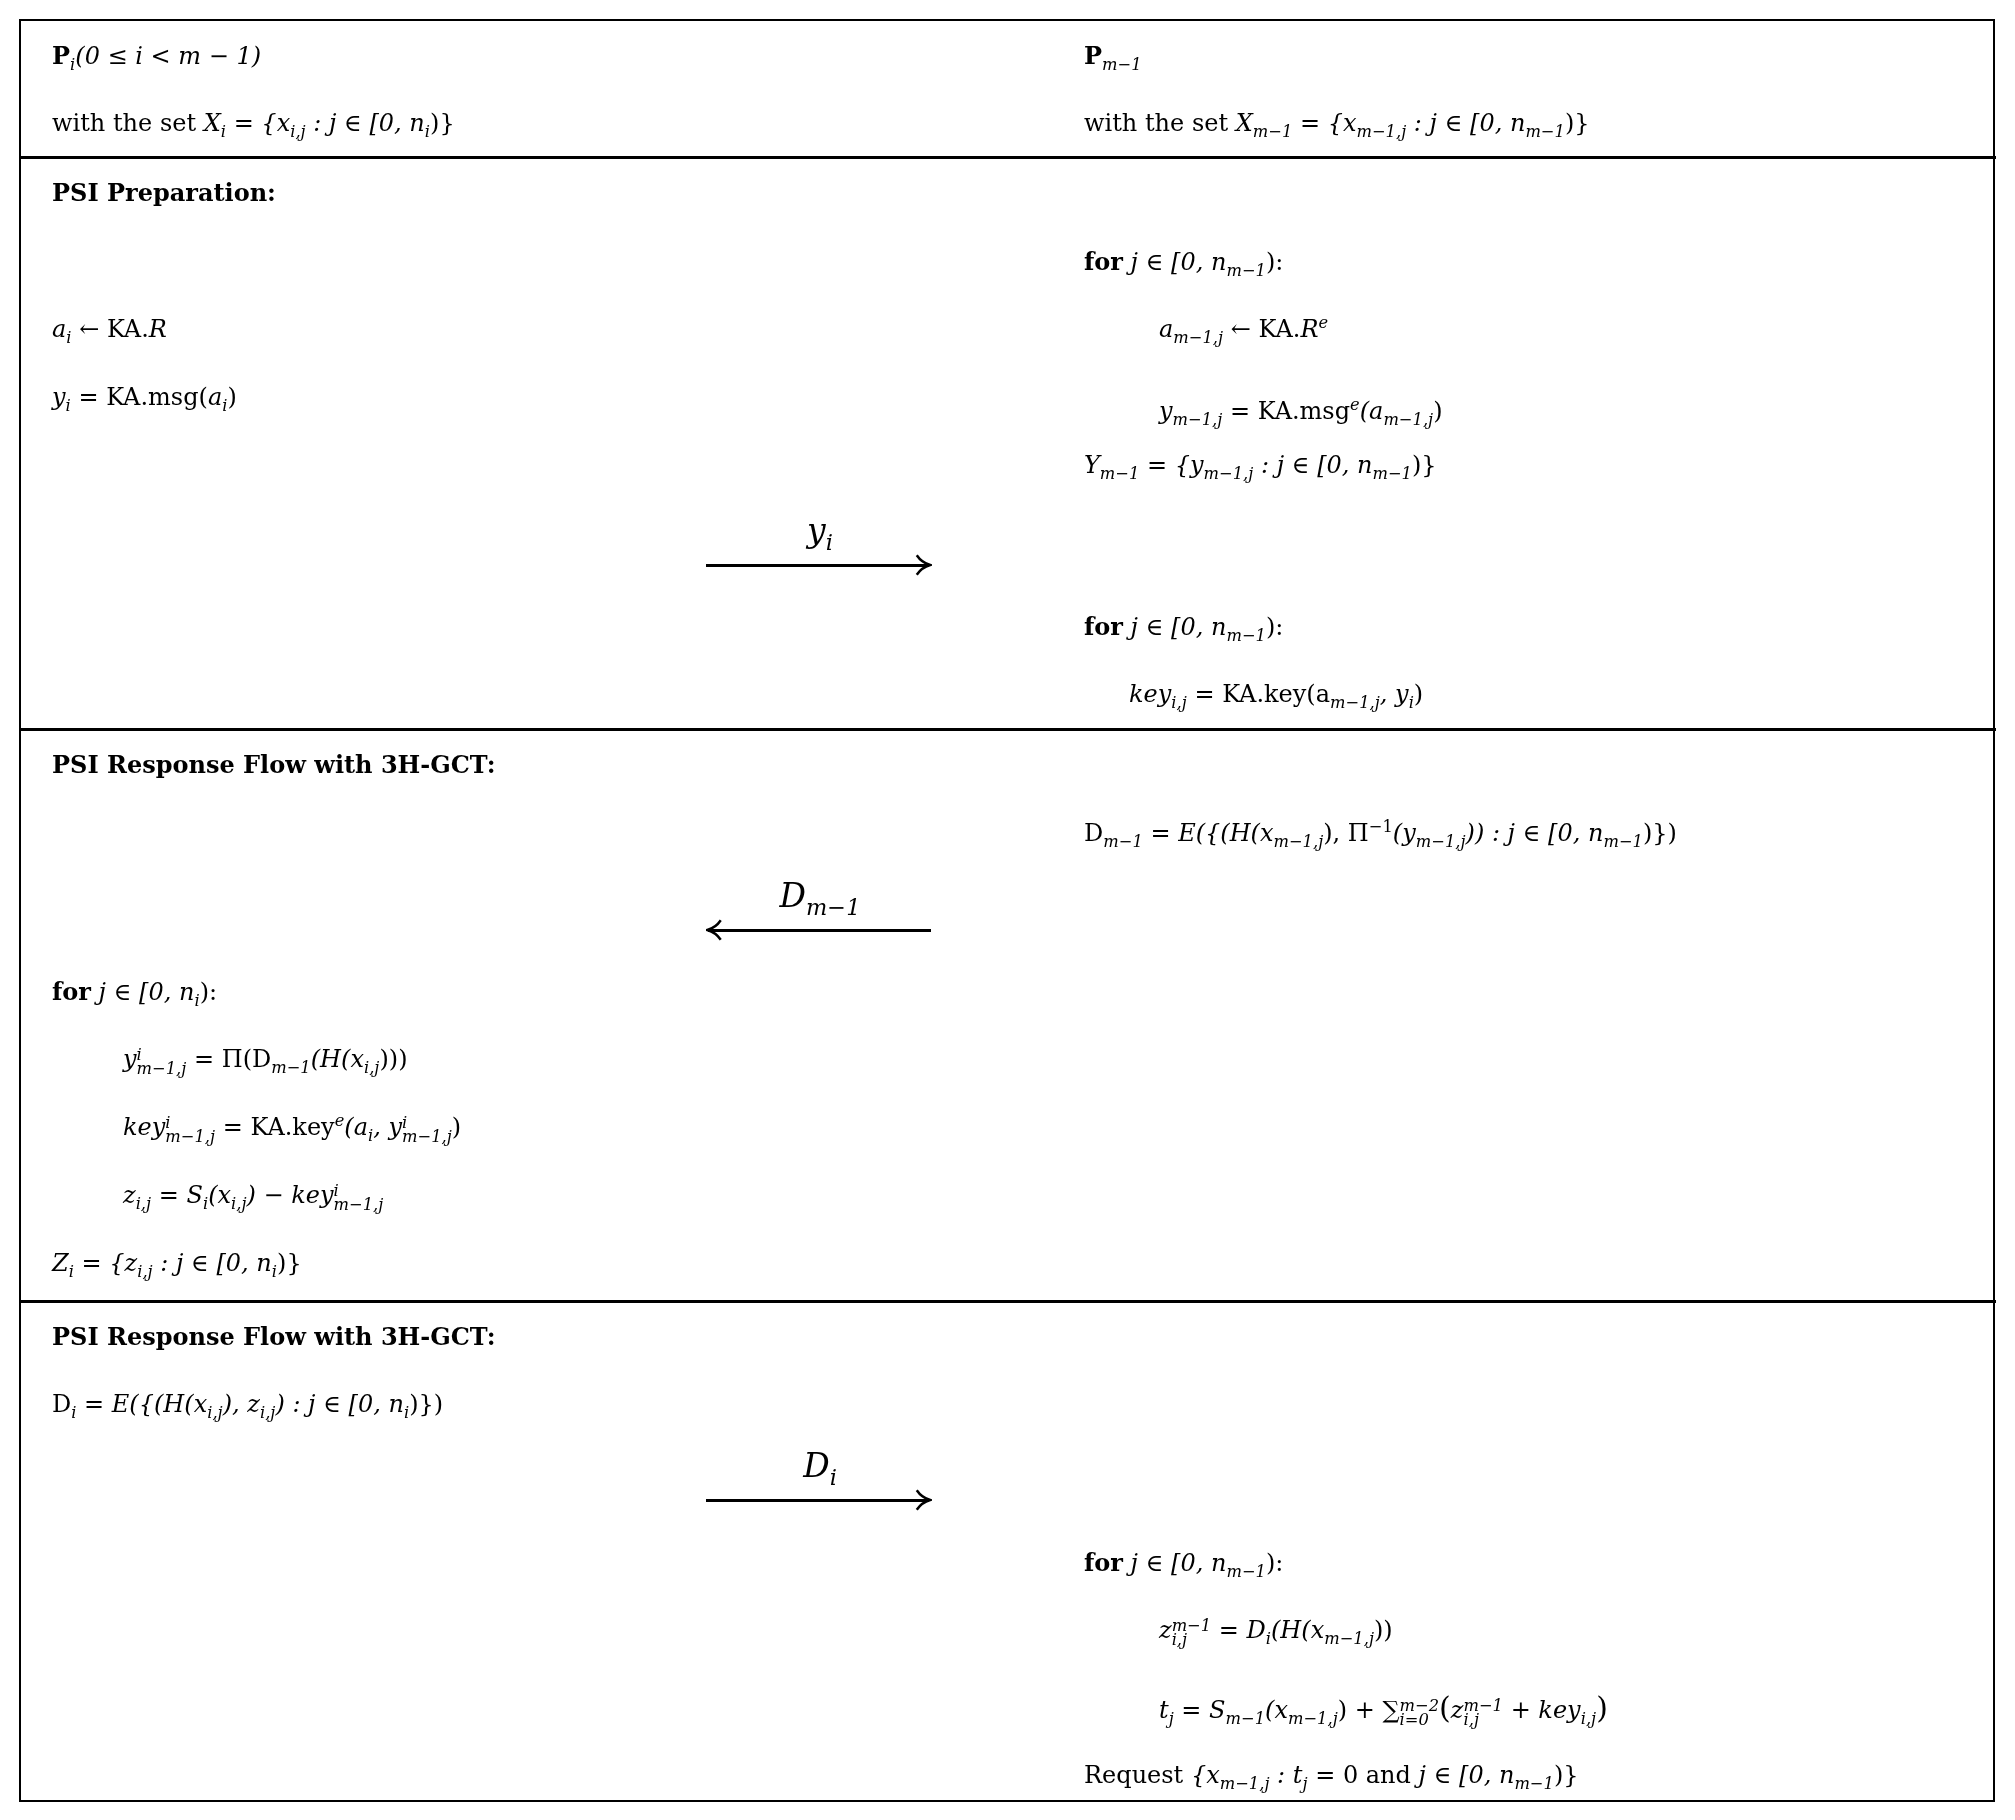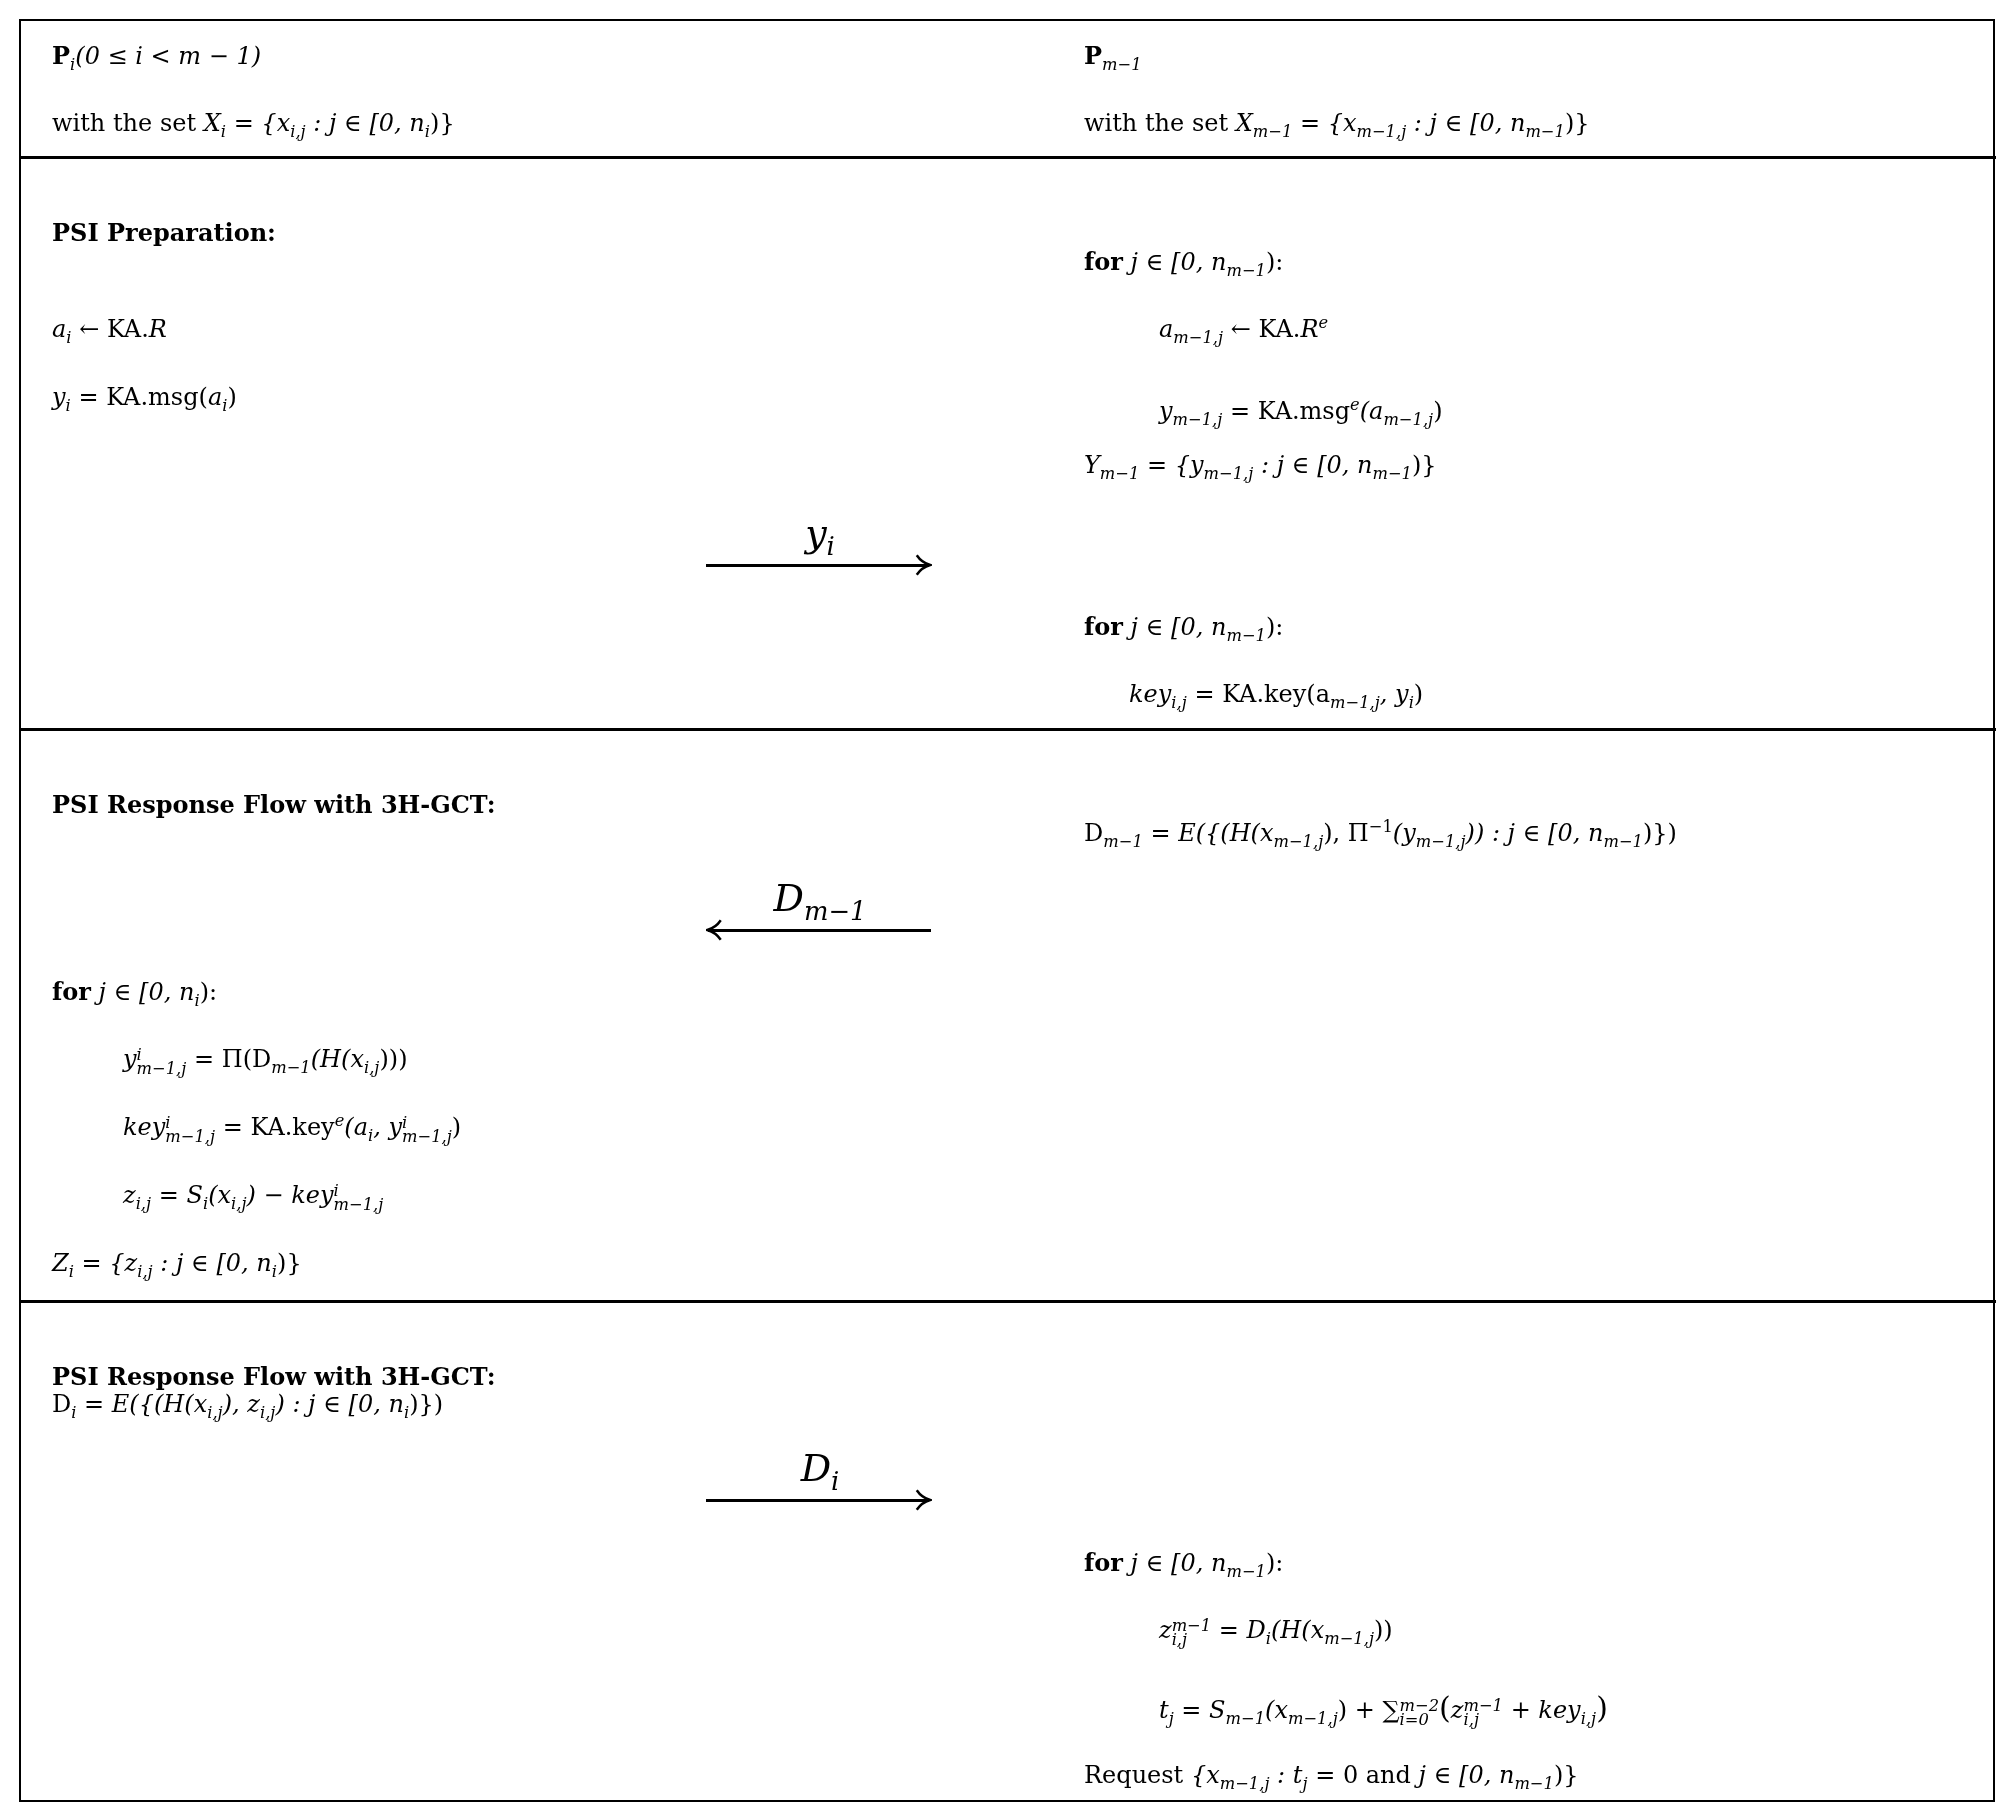--- a/index.html
+++ b/index.html
@@ -2,30 +2,30 @@
 <html style="font-size:10px"><head>
 <meta charset="utf-8">
 <style>
   html, body { margin:0; padding:0; background:#ffffff; }
   body { width:2015px; height:1821px; position:relative; overflow:hidden;
          font-family:"DejaVu Serif","Liberation Serif",serif; color:#000; }
   .frame { position:absolute; left:18.5px; top:19px; width:1972px; height:1779px;
            border:2.5px solid #000; box-sizing:content-box; }
   .divider { position:absolute; left:18.5px; width:1977px; height:2.5px; background:#000; }
   .line { position:absolute; font-size:24px; line-height:39px; white-space:nowrap; }
-  .bold { font-weight:bold;margin-top:40px; }
+  .bold { font-weight:bold; }
   .it { font-style:italic; }
   sub, sup { font-size:0.68em; line-height:0; }
   sub { vertical-align:-0.35em; }
   sup { vertical-align:0.55em; }
   .subsup { display:inline-block; vertical-align:-0.45em; line-height:0.9; font-size:0.68em; text-align:left; }
   .subsup span { display:block; }
   .arrow { position:absolute; height:2.5px; background:#000; }
   .arrow svg { position:absolute; top:-10px; }
-  .arrow-label { position:absolute; font-size:38px; font-style:italic; white-space:nowrap; transform:translateX(-50%); }
+  .arrow-label { position:absolute; font-size:33px; font-style:italic; white-space:nowrap; transform:translateX(-50%); }
   .big { font-size:1.25em; }
 </style>
 </head>
 <body>
 
 <div class="frame"></div>
 <div class="divider" style="top:156px"></div>
 <div class="divider" style="top:728px"></div>
 <div class="divider" style="top:1300px"></div>
 

